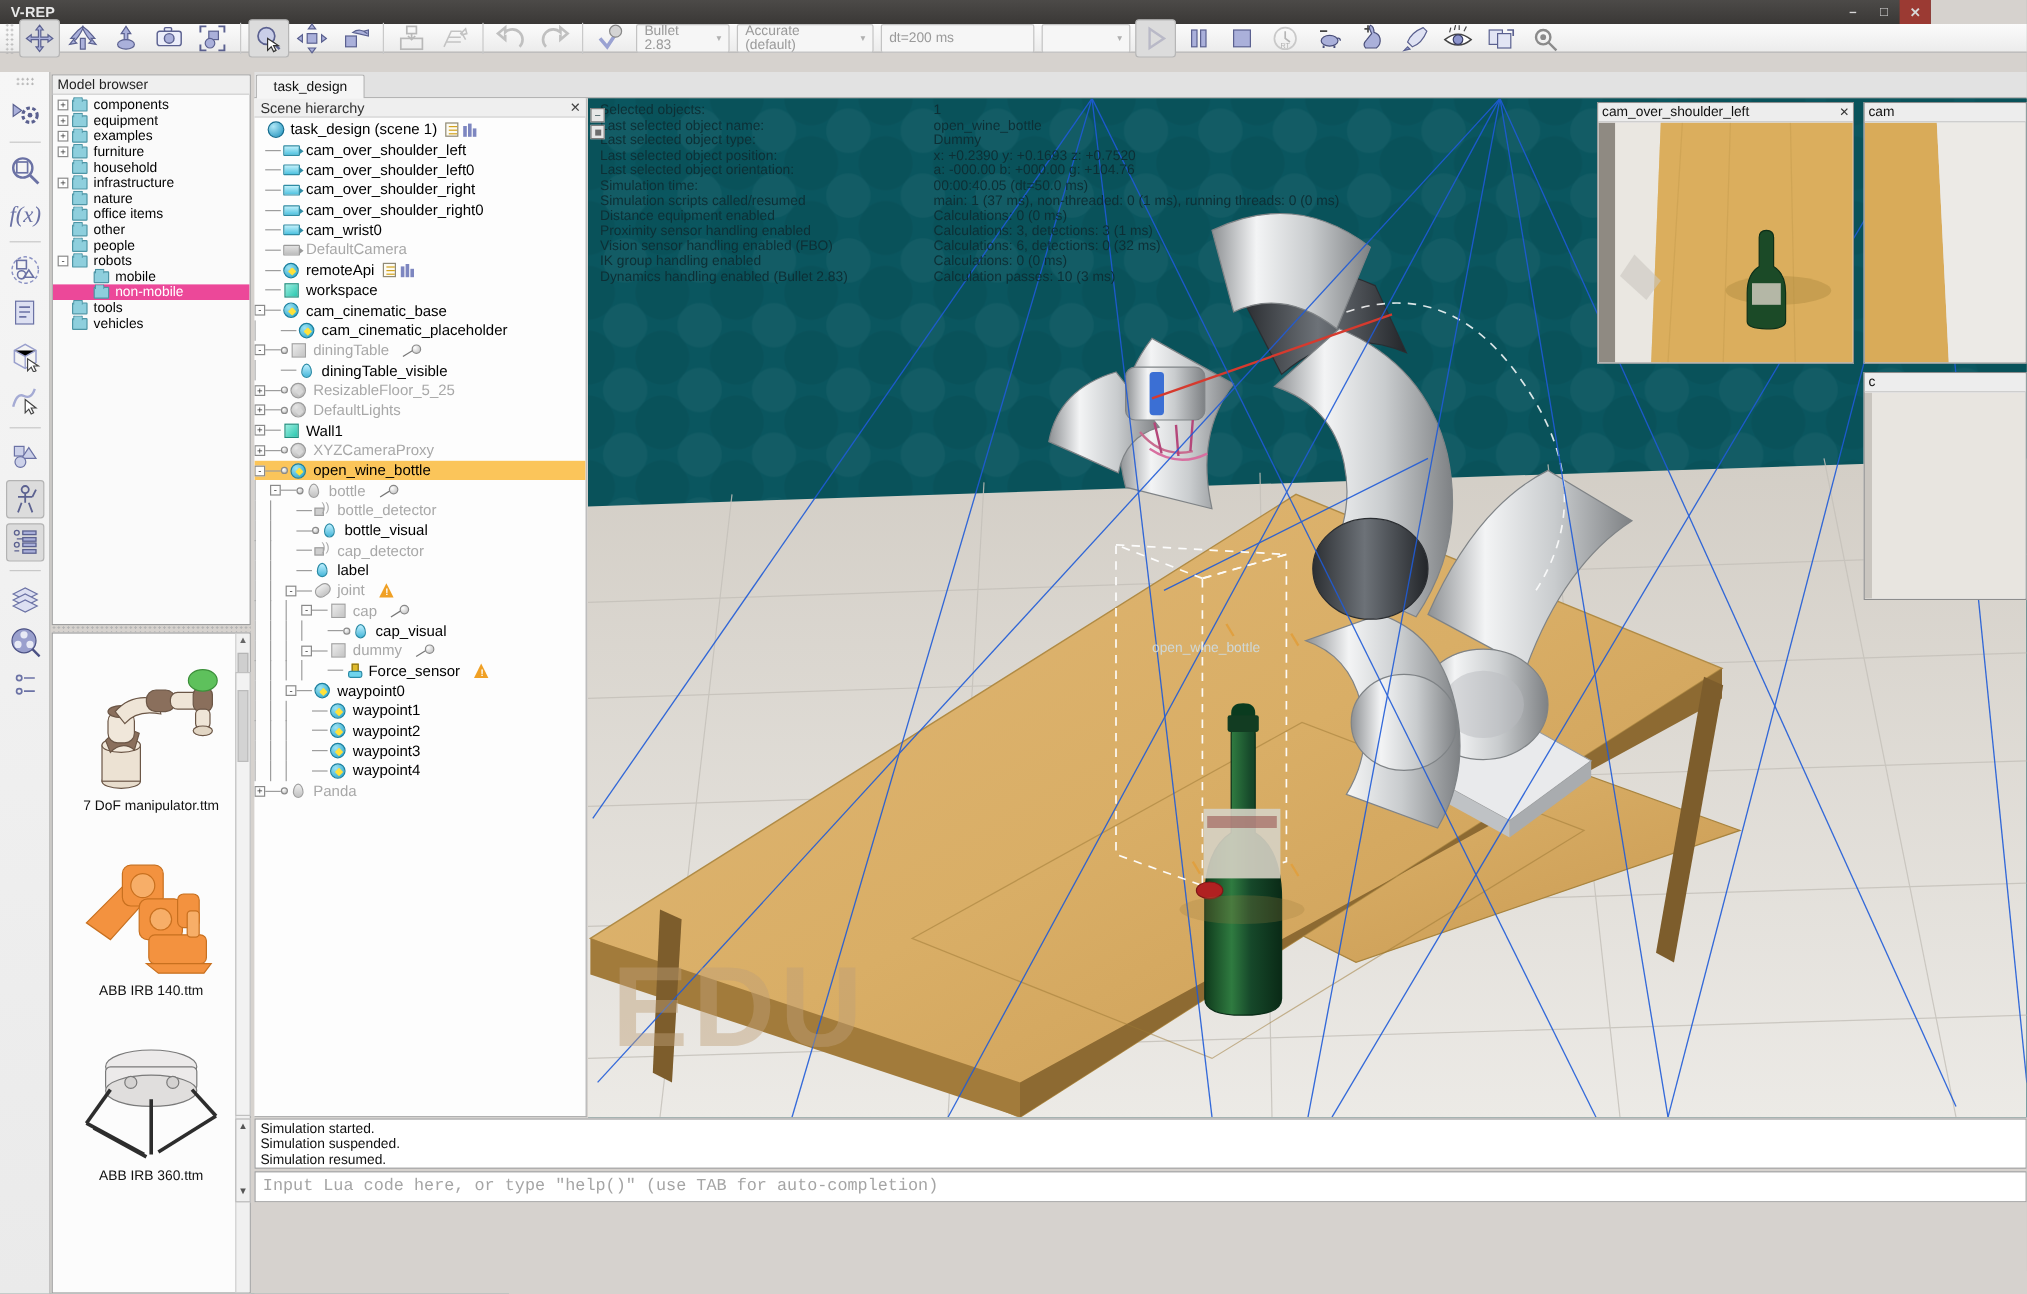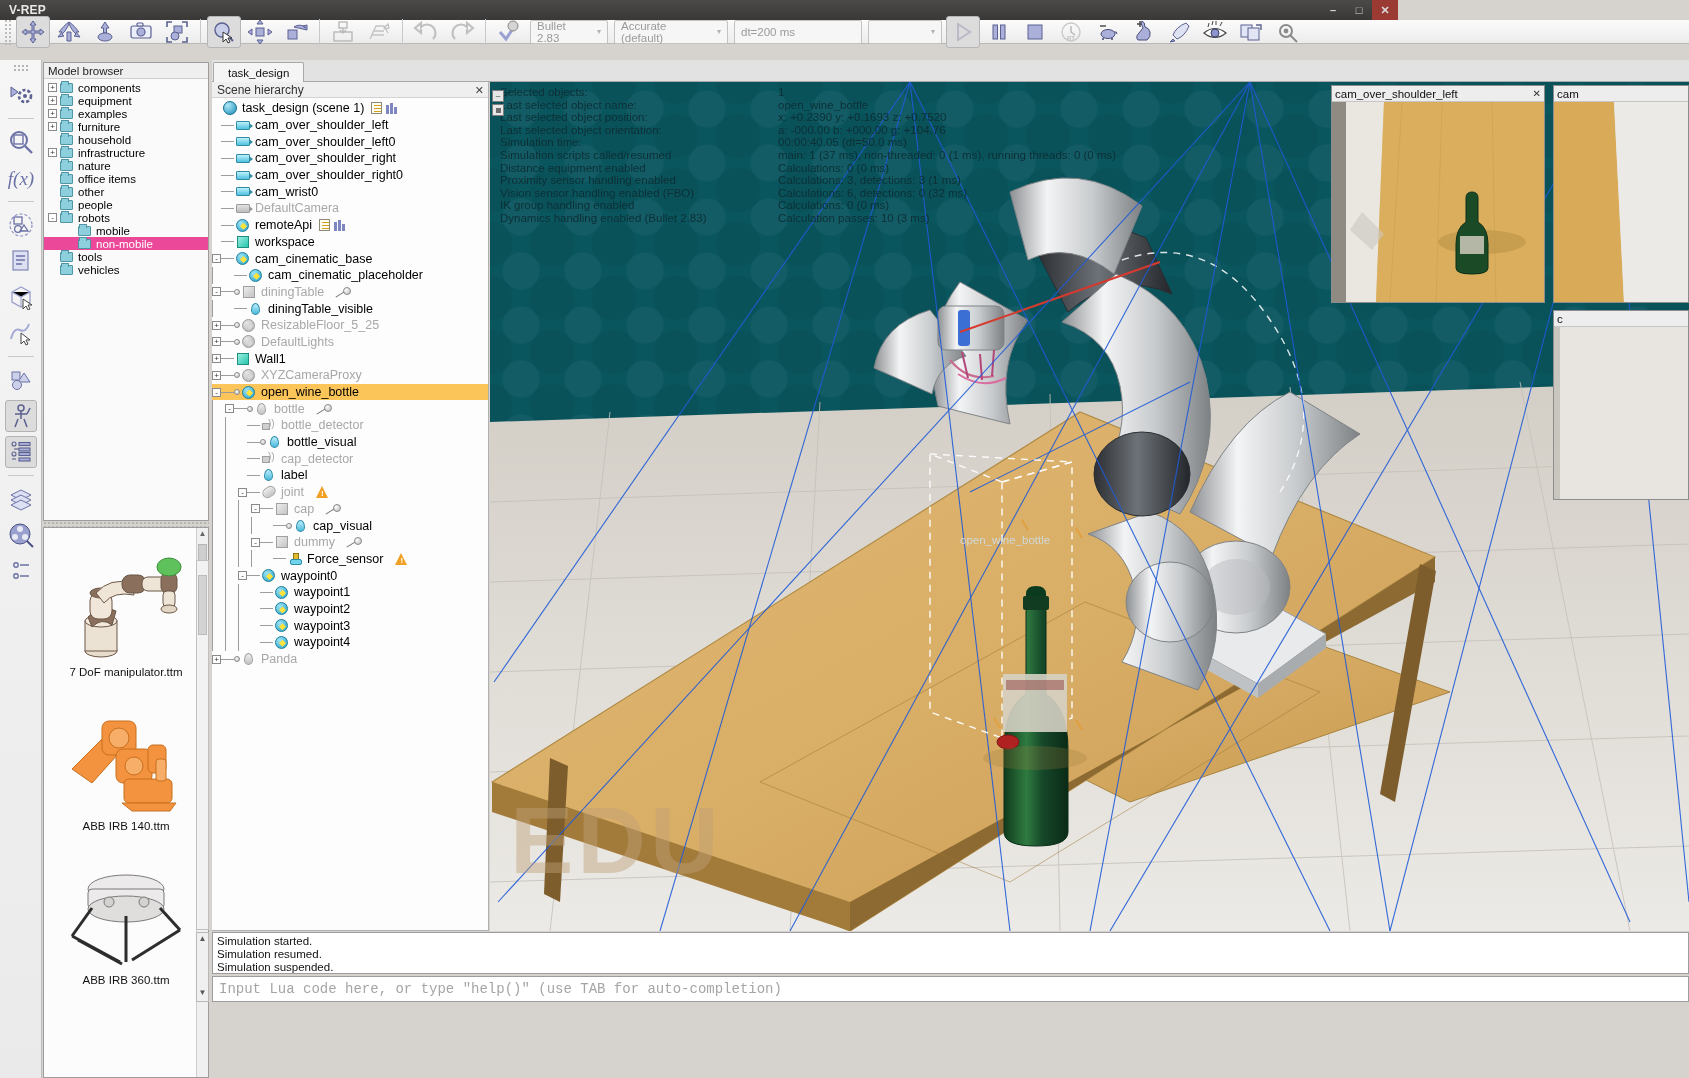--- a/index.html
+++ b/index.html
@@ -7,21 +7,21 @@
   html, body {
     width: 1689px; height: 1078px;
     overflow: hidden;
     font-family: "Liberation Sans", sans-serif;
     background: #d6d2ce;
   }
   .app { position: relative; width: 1689px; height: 1078px; }
 
   
   .titlebar {
-    position: absolute; left: 0; top: 0; width: 1398px; height: 20px;
+    position: absolute; left: 0; top: 0; width: 1609px; height: 20px;
     background: linear-gradient(to bottom, #4c4a48 0%, #3a3836 100%);
     color: #e8e8e8;
     font-size: 12px; font-weight: bold;
     display: flex; align-items: center;
   }
   .titlebar .tb-label { margin-left: 9px; letter-spacing: .2px; }
   .titlebar .tb-btns { margin-left: auto; display: flex; height: 100%; }
   .titlebar .tb-btn {
     width: 26px; height: 20px; display: flex; align-items: center; justify-content: center;
     color: #d8d8d8; font-size: 11px;
@@ -1261,20 +1261,24 @@
       <div class="vp-toggle">–</div>
       <div class="vp-toggle2"></div>
       <div id="vp-rows">
           <div class="vp-ol-row">
             <span class="vp-ol-key">Selected objects:</span>
             <span class="vp-ol-val">1</span>
           </div>
           <div class="vp-ol-row">
             <span class="vp-ol-key">Last selected object name:</span>
             <span class="vp-ol-val">open_wine_bottle</span>
+          </div>
+          <div class="vp-ol-row">
+            <span class="vp-ol-key">Last selected object type:</span>
+            <span class="vp-ol-val">Dummy</span>
           </div>
           <div class="vp-ol-row">
             <span class="vp-ol-key">Last selected object position:</span>
             <span class="vp-ol-val">x: +0.2390    y: +0.1693    z: +0.7520</span>
           </div>
           <div class="vp-ol-row">
             <span class="vp-ol-key">Last selected object orientation:</span>
             <span class="vp-ol-val">a: -000.00    b: +000.00    g: +104.76</span>
           </div>
           <div class="vp-ol-row">
@@ -1358,21 +1362,21 @@
       </div>
     </div>
   </div>
 
   <div class="sb-scroll">
     <div class="a" style="top:1px">▲</div>
     <div class="a" style="bottom:1px">▼</div>
   </div>
   <div class="statusbar" id="statusbar">
       <div>Simulation started.</div>
+      <div>Simulation suspended.</div>
       <div>Simulation resumed.</div>
-      <div>Simulation suspended.</div>
     </div>
 
   <div class="console">
     <input type="text" placeholder="Input Lua code here, or type &quot;help()&quot; (use TAB for auto-completion)" style="">
   </div>
   <div class="bottom-fill"></div>
 </div>
 
 </body></html>

